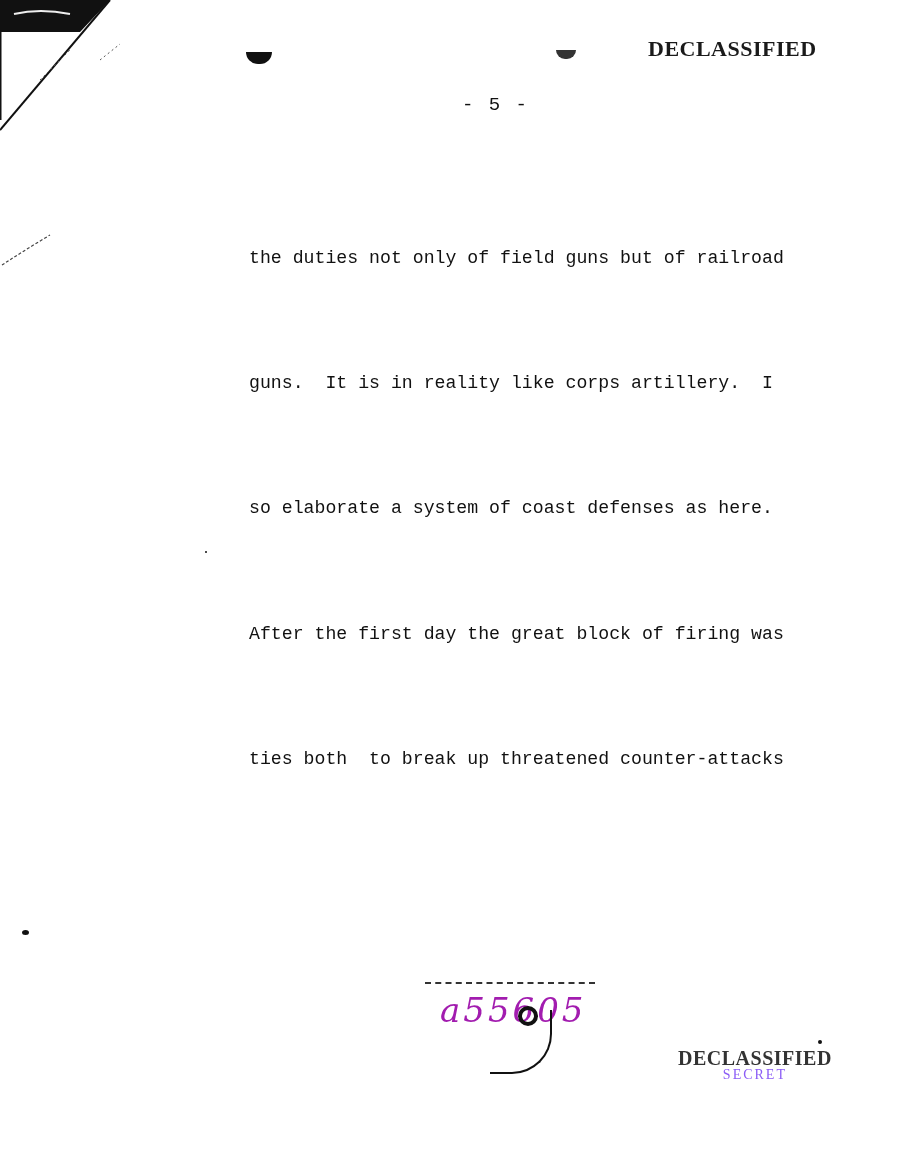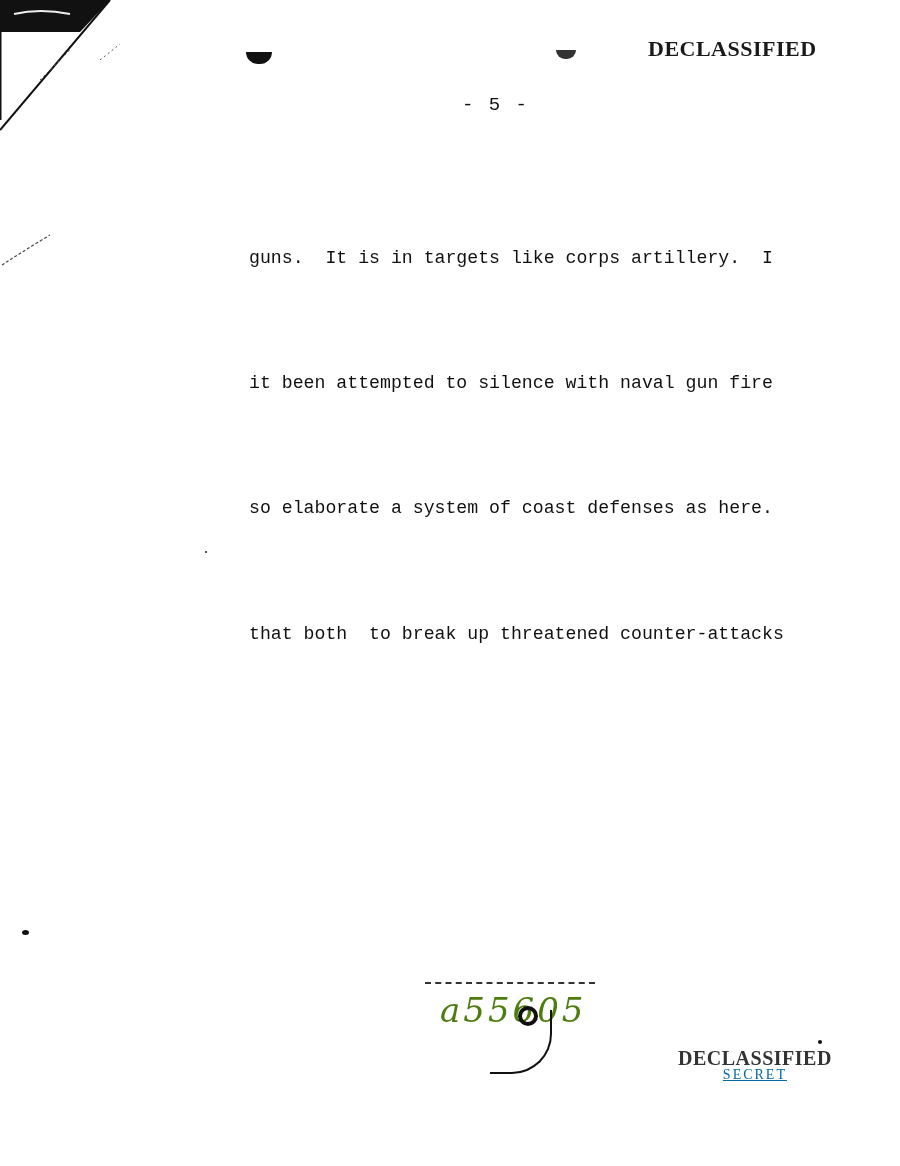--- a/index.html
+++ b/index.html
@@ -63,21 +63,21 @@
     }
     .line { display: block; height: 41.8px; }
     .handwritten {
       position: absolute;
       left: 440px;
       top: 990px;
       font-family: "DejaVu Serif", serif;
       font-style: italic;
       font-size: 34px;
       letter-spacing: 3px;
-      color: #4d7c0f;
+      color: #a21caf;
     }
     .dash-underline {
       position: absolute;
       left: 425px;
       top: 982px;
       width: 170px;
       border-top: 2px dashed #333;
     }
     .hand-loop {
       position: absolute;
@@ -111,22 +111,21 @@
       font-weight: bold;
       letter-spacing: 0.5px;
       display: block;
       line-height: 20px;
     }
     .stamp-bottom .sub {
       font-size: 14px;
       letter-spacing: 2px;
       display: block;
       line-height: 14px;
-      color: #0369a1;
-      text-decoration: underline;
+      color: #8b5cf6;
     }
     .speck {
       position: absolute;
       background: #111;
       border-radius: 50%;
     }
   </style>
 </head>
 <body>
 
@@ -145,24 +144,25 @@
   </svg>
 
   <div class="hole-punch hole-left"></div>
   <div class="hole-punch hole-right"></div>
 
   <div class="stamp-top">DECLASSIFIED</div>
 
   <div class="page-number">- 5 -</div>
 
   <div class="body-text">
-    <span class="line">guns.  It is in targets like corps artillery.  I</span>
-    <span class="line">it been attempted to silence with naval gun fire</span>
+    <span class="line">the duties not only of field guns but of railroad</span>
+    <span class="line">guns.  It is in reality like corps artillery.  I</span>
     <span class="line">so elaborate a system of coast defenses as here.</span>
-    <span class="line">that both  to break up threatened counter-attacks</span>
+    <span class="line">After the first day the great block of firing was</span>
+    <span class="line">ties both  to break up threatened counter-attacks</span>
     
     
     
     
     
     
     
     
     
     

